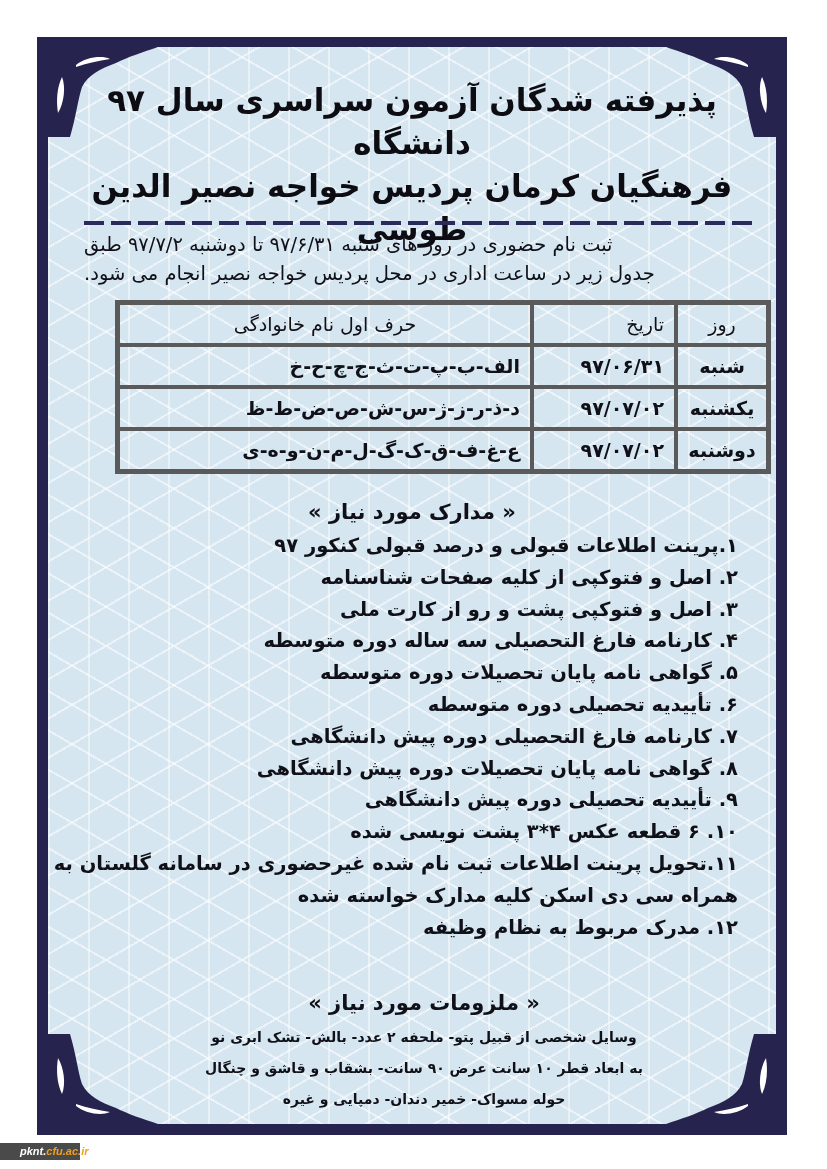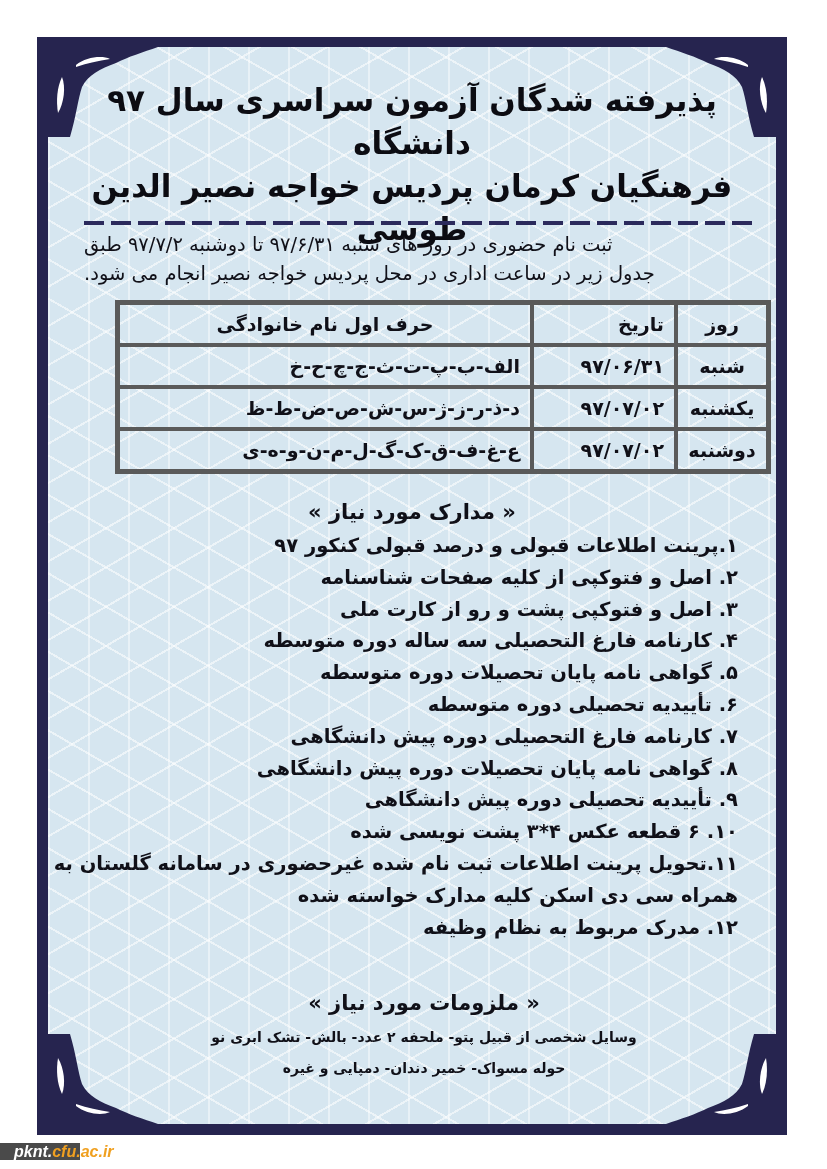--- a/index.html
+++ b/index.html
@@ -36,37 +36,37 @@
 
   table.schedule {
     position: absolute; left: 67px; top: 253px; width: 656px;
     border-collapse: separate; border-spacing: 0; direction: rtl;
     border: 3px solid #5a5a5a; background: transparent;
   }
   table.schedule td, table.schedule th {
     border: 2.5px solid #5a5a5a; height: 38px; font-size: 19px; font-weight: bold;
     padding: 0 10px; text-align: right; color: #101018;
   }
-  table.schedule th { font-weight: bold; }
+  table.schedule th { font-weight: normal; }
   .c-day { width: 68px; text-align: center !important; }
   .c-date { width: 120px; text-align: center; }
   .c-letters { text-align: right; }
   th.c-letters { text-align: center !important; }
 
   .docs-title { position: absolute; top: 453px; left: 0; right: 0; text-align: center; font-weight: bold; font-size: 21px; }
   .docs { position: absolute; top: 483px; right: 38px; left: 25px; font-weight: bold; font-size: 19.5px; line-height: 31.8px; }
   .docs div { text-align: right; white-space: nowrap; }
 
   .supp-title { position: absolute; top: 944px; left: 0; right: 0; text-align: center; font-weight: bold; font-size: 21px; margin-left: 24px; }
   .supp { position: absolute; top: 975px; left: 40px; right: 40px; text-align: center; font-weight: bold; font-size: 14px; line-height: 31px; padding-left: 24px; }
 
   .badge {
     position: absolute; left: 0; top: 1143px; width: 80px; height: 17px;
-    background: #4a4a4a; color: #fff; font-size: 16px; font-style: italic; font-weight: bold;
-    font-family: "Liberation Sans", sans-serif; line-height: 17px; padding-left: 14px; box-sizing: border-box;
+    background: #4a4a4a; color: #fff; font-size: 11px; font-style: italic; font-weight: bold;
+    font-family: "Liberation Sans", sans-serif; line-height: 17px; padding-left: 20px; box-sizing: border-box;
   }
   .badge .acc { color: #f0a020; }
 </style>
 </head>
 <body>
 
 <div class="frame">
   <div class="paper">
 
     <svg class="corner tl" viewBox="0 0 110 90">
@@ -141,19 +141,20 @@
         <div>۹. تأییدیه تحصیلی دوره پیش دانشگاهی</div>
         <div>۱۰. ۶ قطعه عکس ۴*۳ پشت نویسی شده</div>
         <div>۱۱.تحویل پرینت اطلاعات ثبت نام شده غیرحضوری در سامانه گلستان به</div>
         <div>همراه سی دی اسکن کلیه مدارک خواسته شده</div>
         <div>۱۲. مدرک مربوط به نظام وظیفه</div>
       </div>
 
       <div class="supp-title">« ملزومات مورد نیاز »</div>
       <div class="supp">
         <div>وسایل شخصی از قبیل پتو- ملحفه ۲ عدد- بالش- تشک ابری نو</div>
+        <div>به ابعاد قطر ۱۰ سانت عرض ۹۰ سانت- بشقاب و قاشق و چنگال</div>
         <div>حوله مسواک- خمیر دندان- دمپایی و غیره</div>
       </div>
     </div>
   </div>
 </div>
 
 <div class="badge"><span>pknt.</span><span class="acc">cfu.ac.ir</span></div>
 
 </body></html>

